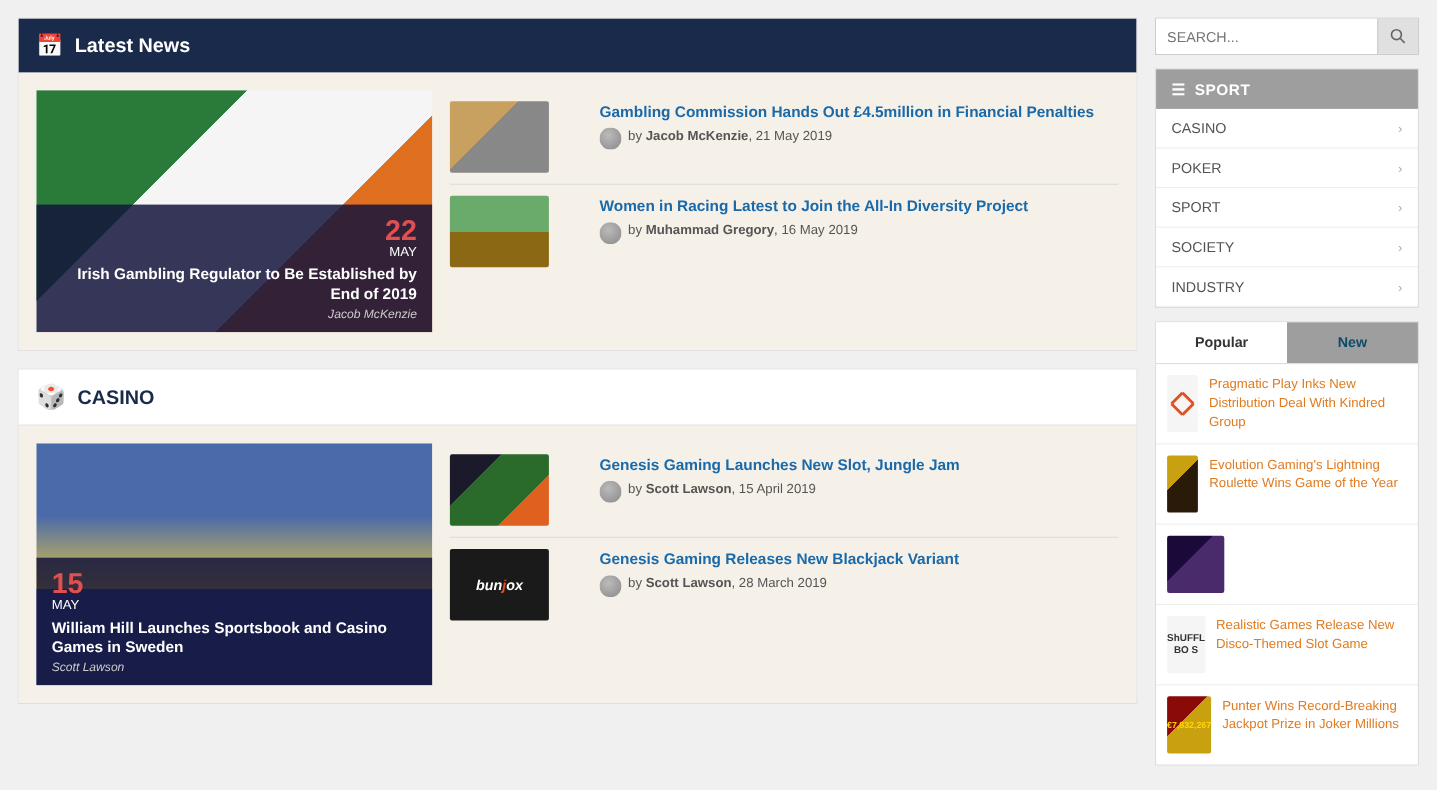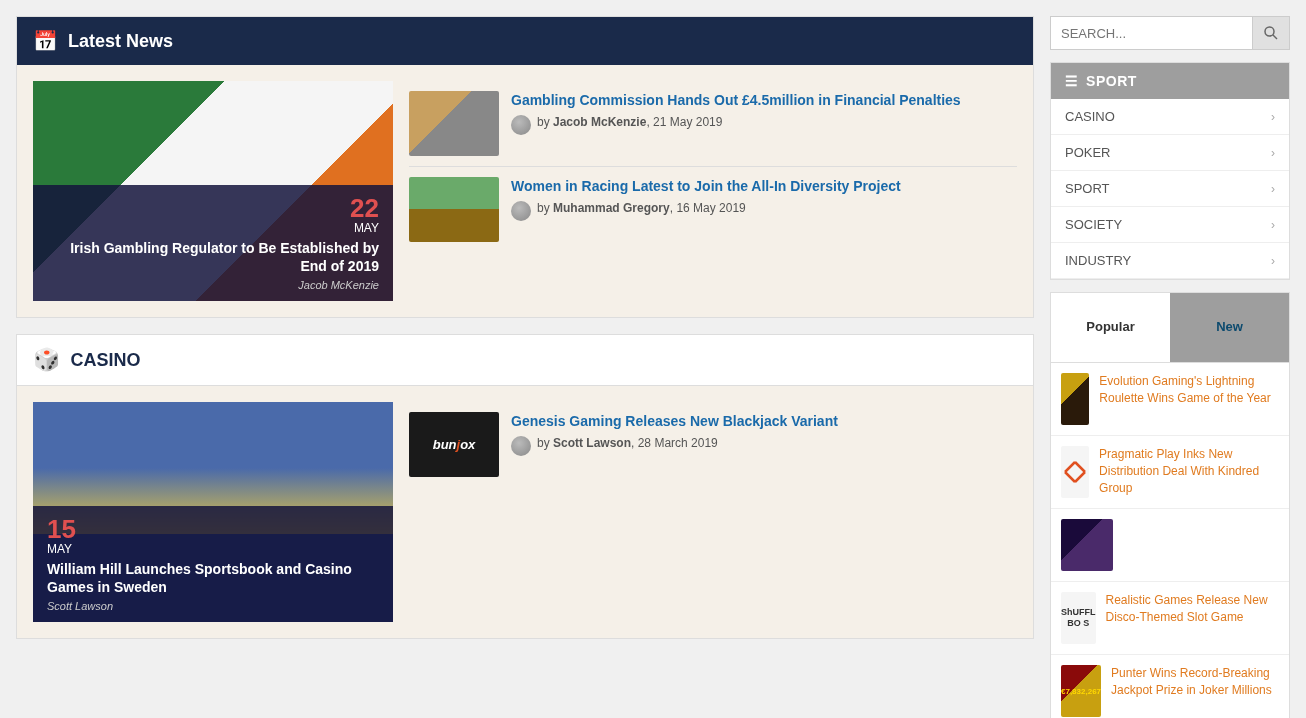--- a/index.html
+++ b/index.html
@@ -19,21 +19,21 @@
 
     
     .news-widget { background: #fff; border: 1px solid #ddd; }
     .news-widget-header { background: #9e9e9e; color: #fff; padding: 10px 14px; display: flex; align-items: center; gap: 8px; font-weight: bold; font-size: 14px; letter-spacing: 0.5px; }
     .news-category-item { display: flex; align-items: center; justify-content: space-between; padding: 10px 14px; border-bottom: 1px solid #eee; cursor: pointer; color: #555; font-size: 13px; }
     .news-category-item span.chevron { color: #aaa; font-size: 12px; }
 
     
     .tabs-widget { background: #fff; border: 1px solid #ddd; }
     .tabs-header { display: flex; border-bottom: 1px solid #ddd; }
-    .tab-btn { flex: 1; padding: 26px; text-align: center; font-weight: bold; font-size: 13px; cursor: pointer; }
+    .tab-btn { flex: 1; padding: 10px; text-align: center; font-weight: bold; font-size: 13px; cursor: pointer; }
     .tab-btn.active { background: #fff; color: #333; border-bottom: 2px solid #fff; }
     .tab-btn.inactive { background: #9e9e9e; color: #0c4a6e; }
 
     .popular-item { display: flex; align-items: flex-start; gap: 10px; padding: 10px; border-bottom: 1px solid #eee; }
     .popular-item:last-child { border-bottom: none; }
     .popular-thumb-img { width: 52px; height: 52px; background: #555; border-radius: 2px; display: flex; align-items: center; justify-content: center; }
     .popular-text { font-size: 12px; color: #e07b20; line-height: 1.4; cursor: pointer; }
 
     
     .section { background: #fff; border: 1px solid #ddd; }
@@ -50,21 +50,21 @@
     .featured-date-month { color: #fff; font-size: 12px; }
     .featured-title { color: #fff; font-size: 14px; font-weight: bold; margin: 4px 0 4px; line-height: 1.3; }
     .featured-author { color: #ccc; font-size: 11px; font-style: italic; }
 
     .articles-list { flex: 1; display: flex; flex-direction: column; gap: 0; }
     .article-item { display: flex; gap: 12px; padding: 10px 0; border-bottom: 1px solid #ddd; align-items: flex-start; }
     .article-item:last-child { border-bottom: none; }
     .article-thumb { width: 90px; height: 65px; flex-shrink: 0; background: #888; border-radius: 2px; overflow: hidden; }
     .thumb-cards { background: linear-gradient(135deg, #c8a060 40%, #888 40%); }
     .thumb-horses { background: linear-gradient(180deg, #6aaa6a 50%, #8B6914 50%); }
-    .article-content { flex: 1; }
+    .article-content { flex: 1; margin-left: 34px; }
     .article-title { color: #1a6aaa; font-size: 14px; font-weight: bold; line-height: 1.3; cursor: pointer; margin-bottom: 6px; }
     .article-meta { display: flex; align-items: flex-start; gap: 6px; color: #555; font-size: 12px; }
     .avatar-circle { width: 20px; height: 20px; border-radius: 50%; background: #888; flex-shrink: 0; overflow: hidden; }
     .avatar-inner { width: 100%; height: 100%; background: radial-gradient(circle at 40% 35%, #bbb, #888); }
 
     
     .casino-body { display: flex; gap: 16px; }
     .casino-featured { position: relative; width: 360px; flex-shrink: 0; height: 220px; overflow: hidden; cursor: pointer; }
     .casino-featured-img { width: 100%; height: 100%; background: linear-gradient(180deg, #4a6aaa 30%, #e8c840 60%, #2a4a8a 60%); }
     .casino-overlay { position: absolute; bottom: 0; left: 0; right: 0; background: rgba(20,20,60,0.85); padding: 10px 14px; }
@@ -146,20 +146,32 @@
           <div class="casino-featured-img"></div>
           <div class="casino-overlay">
             <div class="featured-date-day">15</div>
             <div class="featured-date-month">MAY</div>
             <div class="featured-title">William Hill Launches Sportsbook and Casino Games in Sweden</div>
             <div class="featured-author">Scott Lawson</div>
           </div>
         </div>
 
         <div class="articles-list">
+          <div class="article-item">
+            <div class="article-thumb thumb-jungle"></div>
+            <div class="article-content">
+              <div class="article-title">Genesis Gaming Launches New Slot, Jungle Jam</div>
+              <div class="article-meta">
+                <div class="avatar-circle">
+                    <div class="avatar-inner"></div>
+                  </div>
+                <span>by <strong>Scott Lawson</strong>, 15 April 2019</span>
+              </div>
+            </div>
+          </div>
           <div class="article-item">
             <div class="article-thumb thumb-bunjox">
               <span style="font-size:13px;font-style:italic;color:#fff;font-weight:bold;">bun<span style="color:#e05020;">j</span>ox</span>
             </div>
             <div class="article-content">
               <div class="article-title">Genesis Gaming Releases New Blackjack Variant</div>
               <div class="article-meta">
                 <div class="avatar-circle">
                     <div class="avatar-inner"></div>
                   </div>
@@ -212,37 +224,37 @@
       </div>
     </div>
 
     <div class="tabs-widget">
       <div class="tabs-header">
         <div class="tab-btn active">Popular</div>
         <div class="tab-btn inactive">New</div>
       </div>
 
       <div class="popular-item">
-        <div class="popular-thumb-img thumb-evolution"></div>
-        <div class="popular-text">Evolution Gaming's Lightning Roulette Wins Game of the Year</div>
-      </div>
-
-      <div class="popular-item">
         <div class="popular-thumb-img thumb-kindred">
           <svg width="28" height="28" viewBox="0 0 28 28">
             <line x1="14" y1="4" x2="4" y2="14" stroke="#e05020" stroke-width="2.5"></line>
             <line x1="14" y1="4" x2="24" y2="14" stroke="#e05020" stroke-width="2.5"></line>
             <line x1="4" y1="14" x2="14" y2="24" stroke="#e05020" stroke-width="2.5"></line>
             <line x1="24" y1="14" x2="14" y2="24" stroke="#e05020" stroke-width="2.5"></line>
           </svg>
         </div>
         <div class="popular-text">Pragmatic Play Inks New Distribution Deal With Kindred Group</div>
       </div>
 
       <div class="popular-item">
+        <div class="popular-thumb-img thumb-evolution"></div>
+        <div class="popular-text">Evolution Gaming's Lightning Roulette Wins Game of the Year</div>
+      </div>
+
+      <div class="popular-item">
         <div class="popular-thumb-img thumb-dark-vortex"></div>
       </div>
 
       <div class="popular-item">
         <div class="popular-thumb-img thumb-shuffle">
           <span style="font-size:9px;font-weight:bold;color:#333;text-align:center;line-height:1.2;">ShUFFL<br>BO&nbsp;S</span>
         </div>
         <div class="popular-text">Realistic Games Release New Disco-Themed Slot Game</div>
       </div>
 

